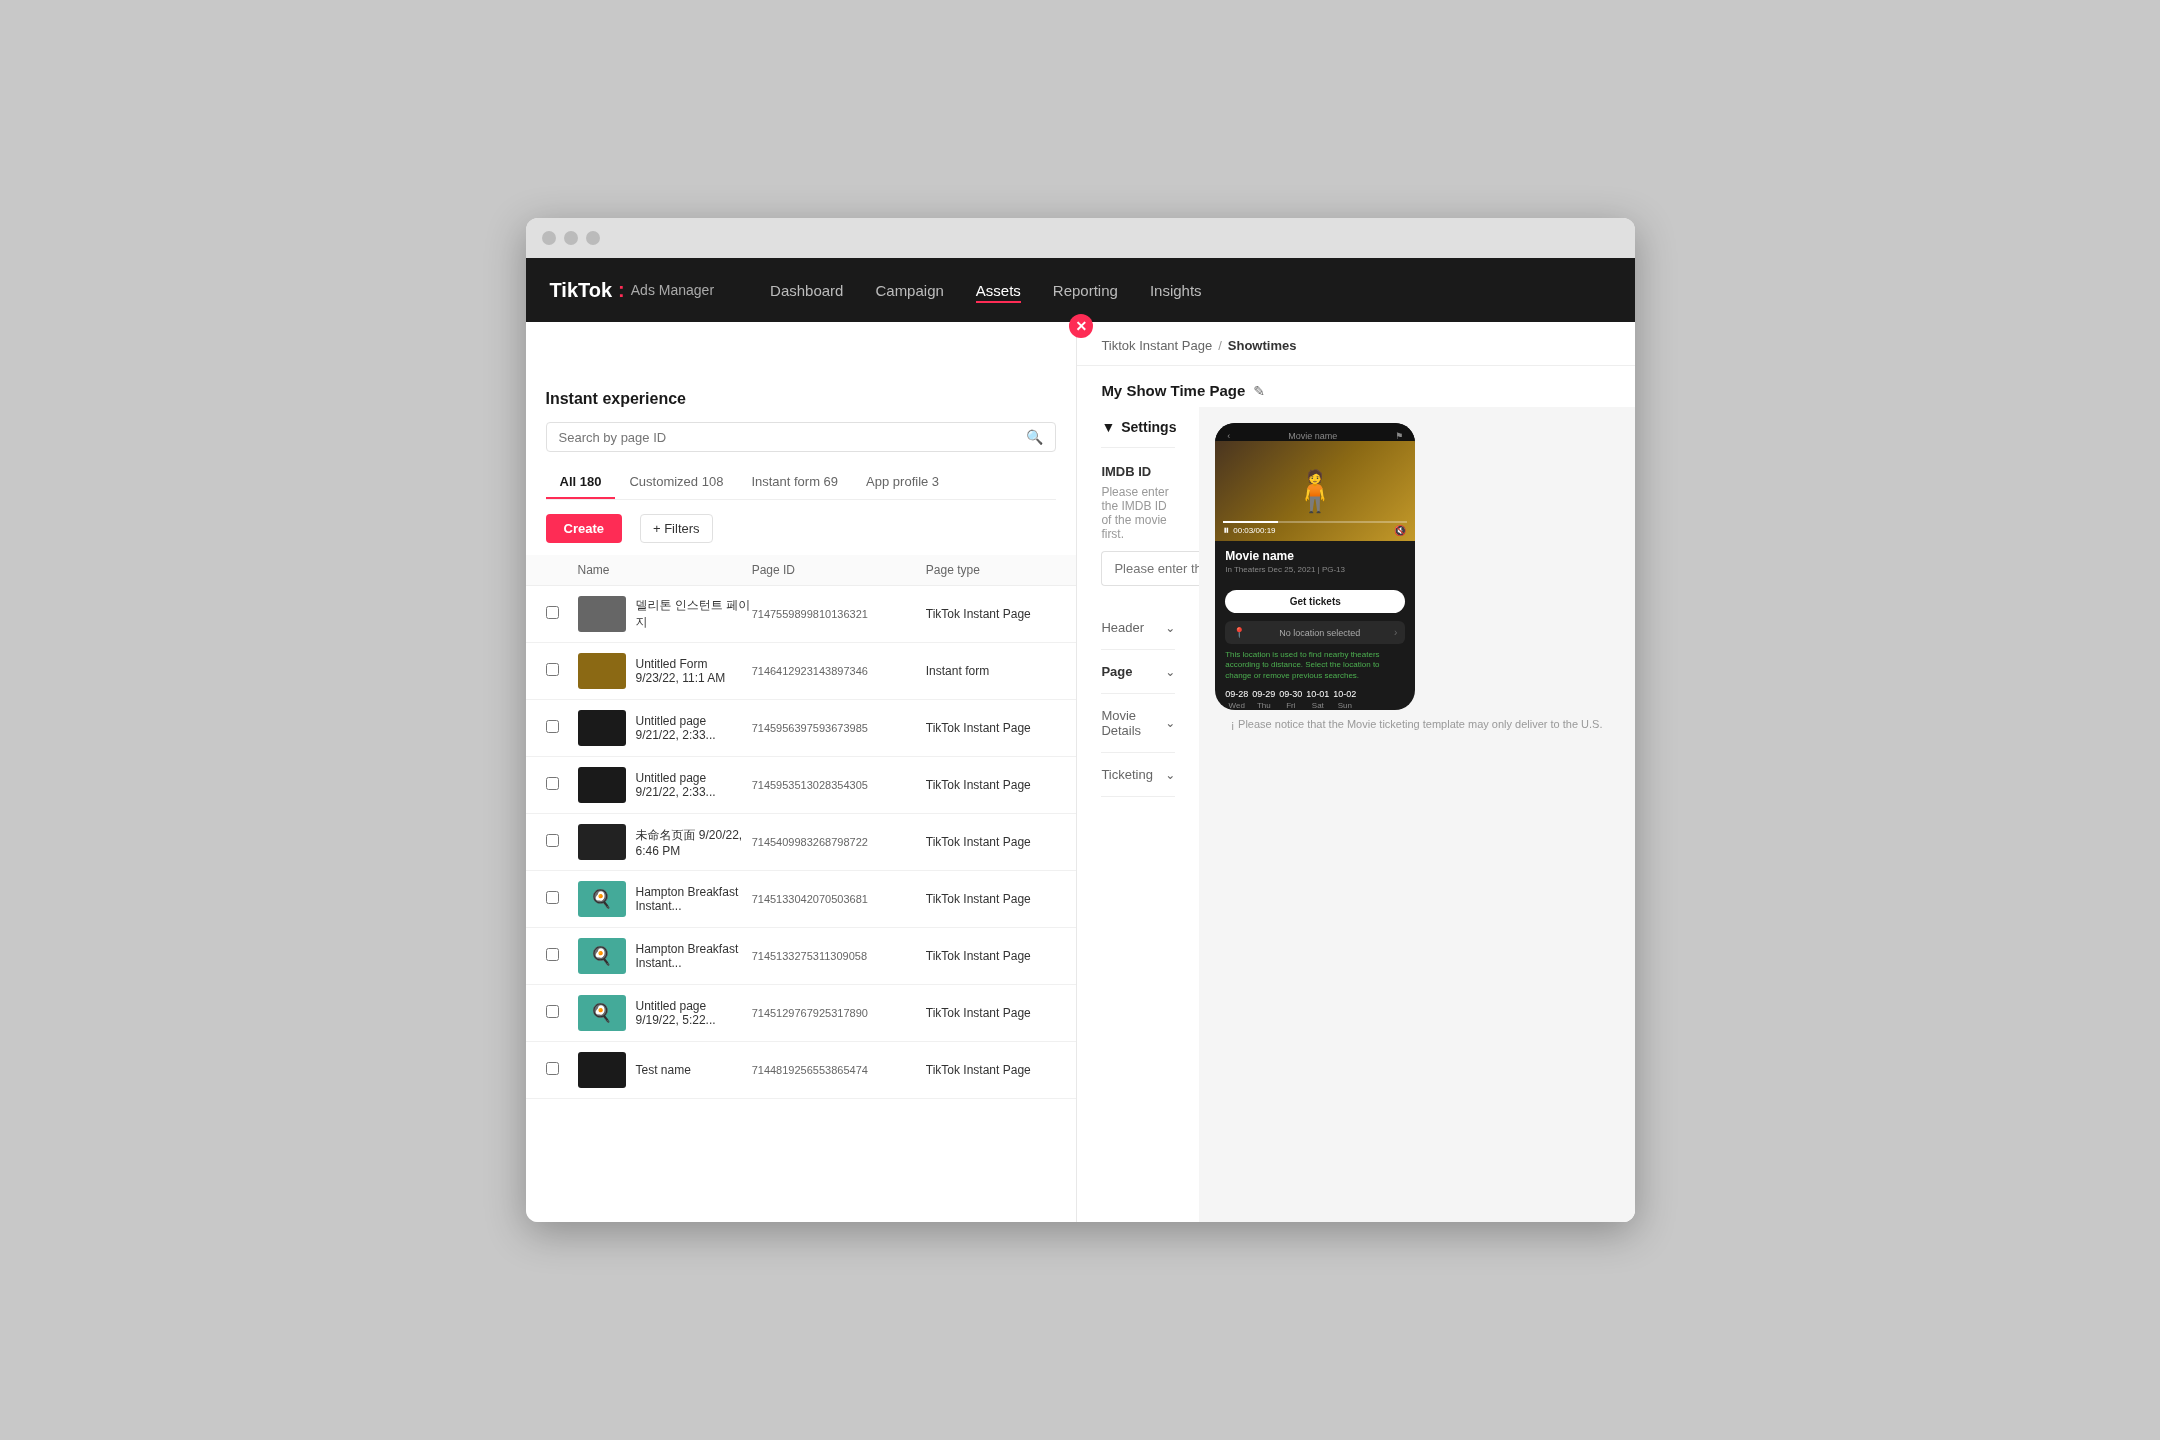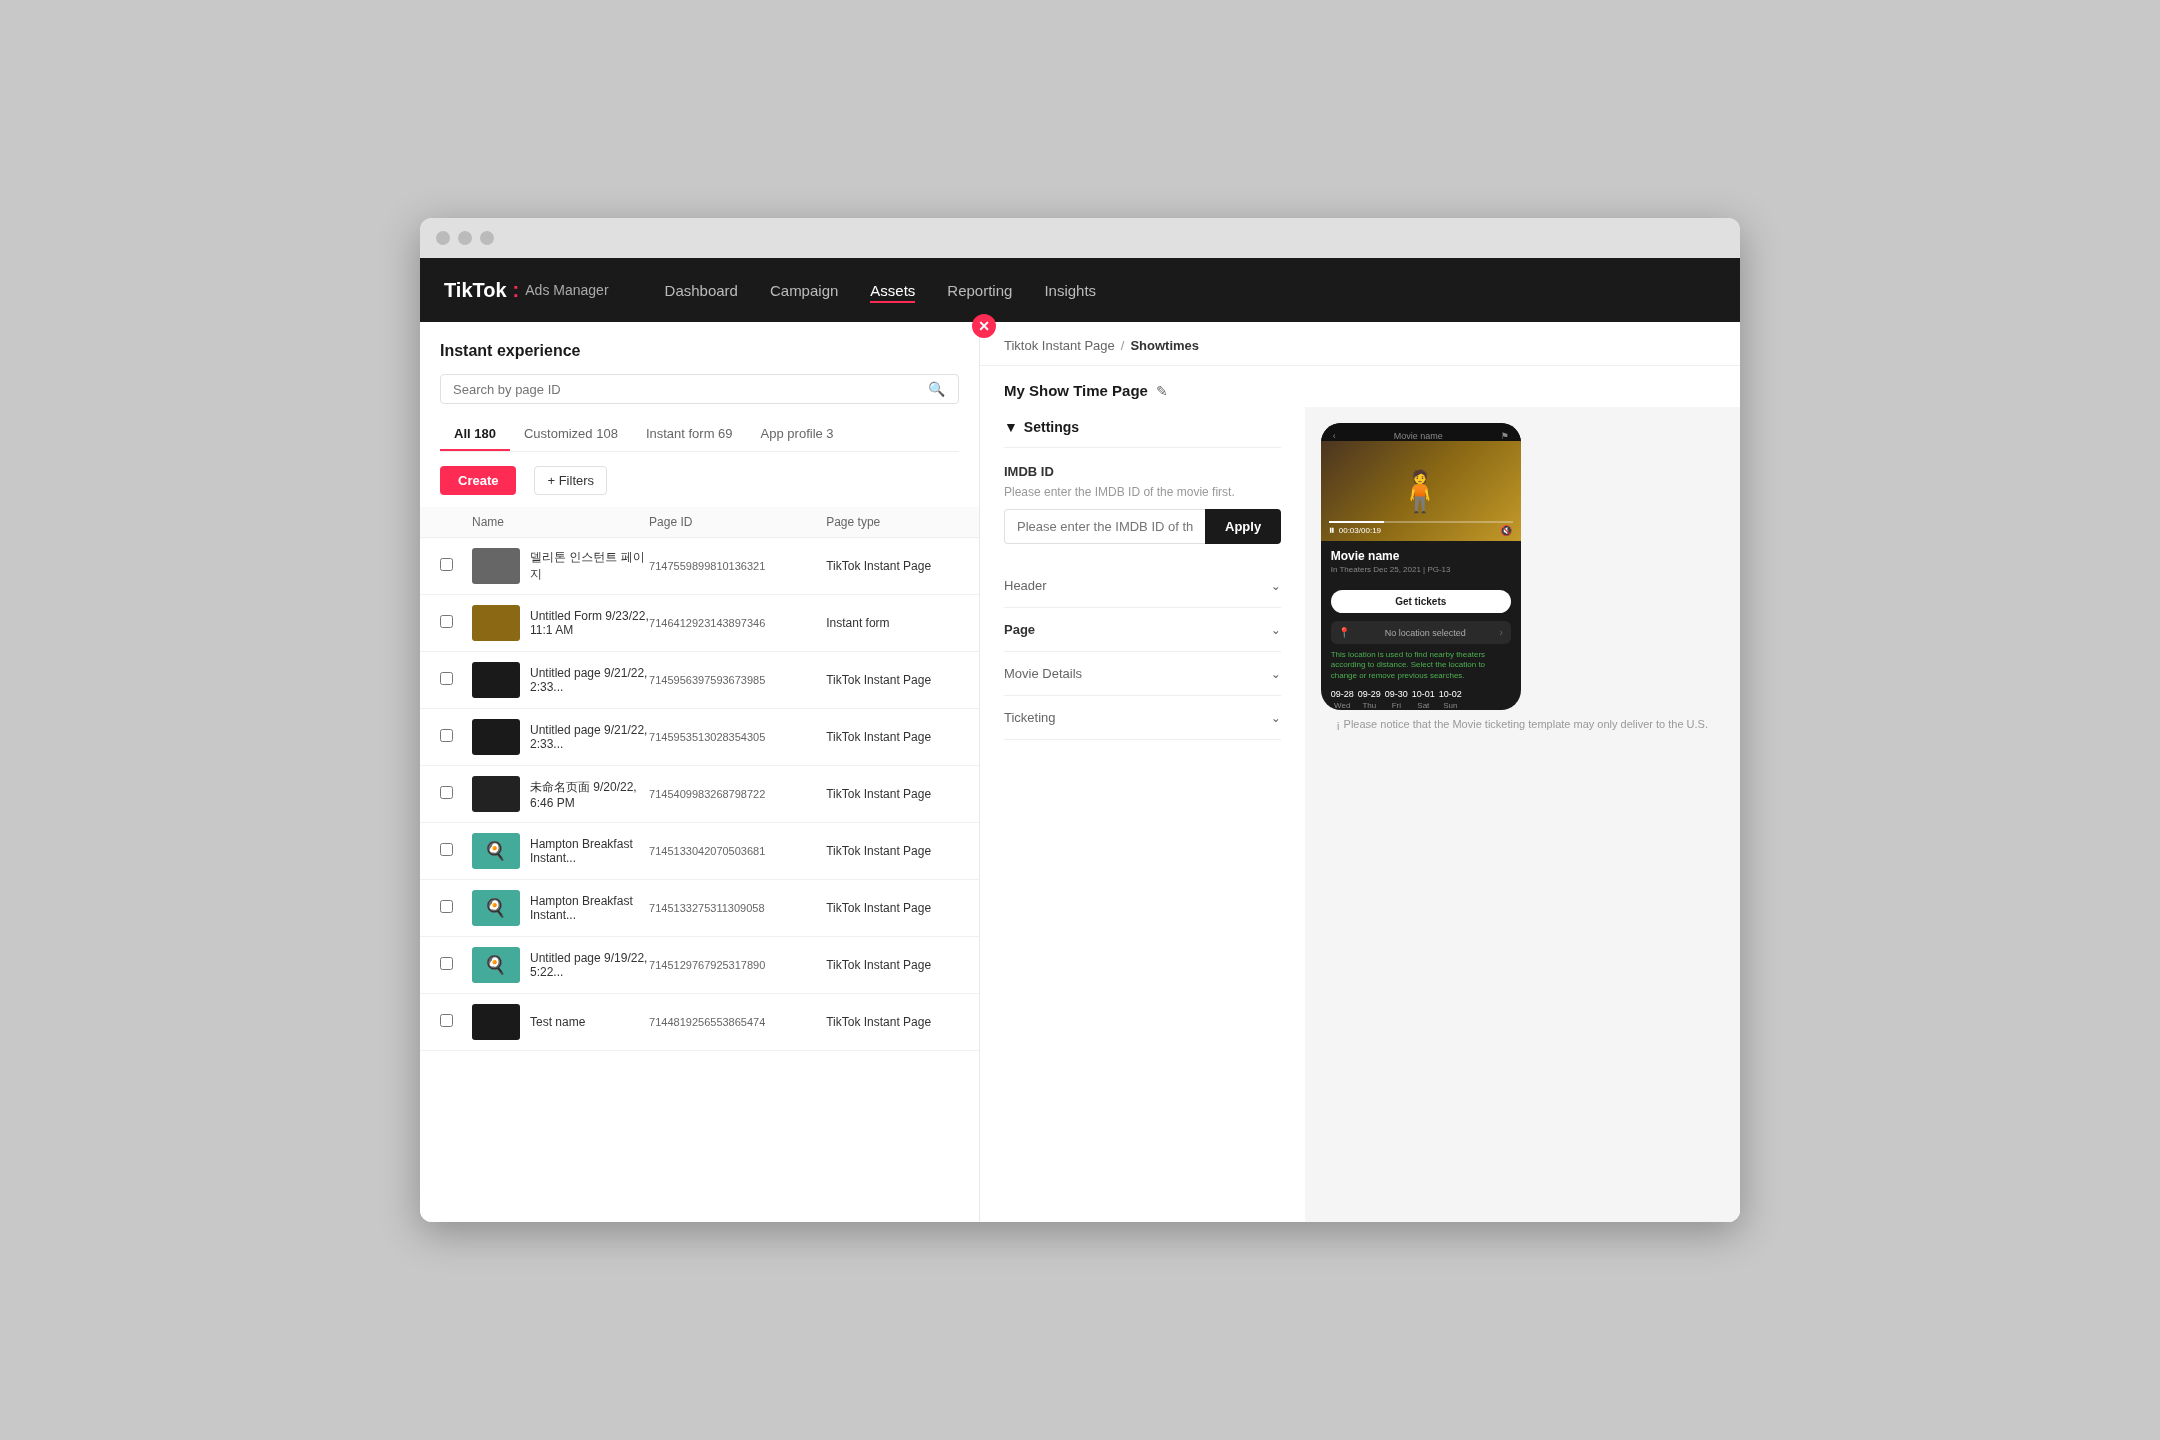--- a/index.html
+++ b/index.html
@@ -6,21 +6,21 @@
     body {
       background: #c8c8c8;
       font-family: -apple-system, BlinkMacSystemFont, 'Segoe UI', sans-serif;
       display: flex;
       justify-content: center;
       align-items: center;
       min-height: 100vh;
       padding: 20px;
     }
     .window {
-      width: 1320px;
+      width: 1109px;
       background: #f0f0f0;
       border-radius: 12px;
       overflow: hidden;
       box-shadow: 0 10px 40px rgba(0,0,0,0.3);
     }
     .titlebar {
       background: #e0e0e0;
       height: 40px;
       display: flex;
       align-items: center;
@@ -81,20 +81,21 @@
       overflow: hidden;
     }
     .left-panel-header {
       padding: 20px 20px 0;
     }
     .left-panel-title {
       font-size: 16px;
       font-weight: 600;
       color: #1a1a1a;
       margin-bottom: 14px;
+      margin-top: 48px;
     }
     .search-box {
       display: flex;
       align-items: center;
       border: 1px solid #e0e0e0;
       border-radius: 4px;
       padding: 6px 12px;
       margin-bottom: 14px;
       gap: 8px;
       background: white;

